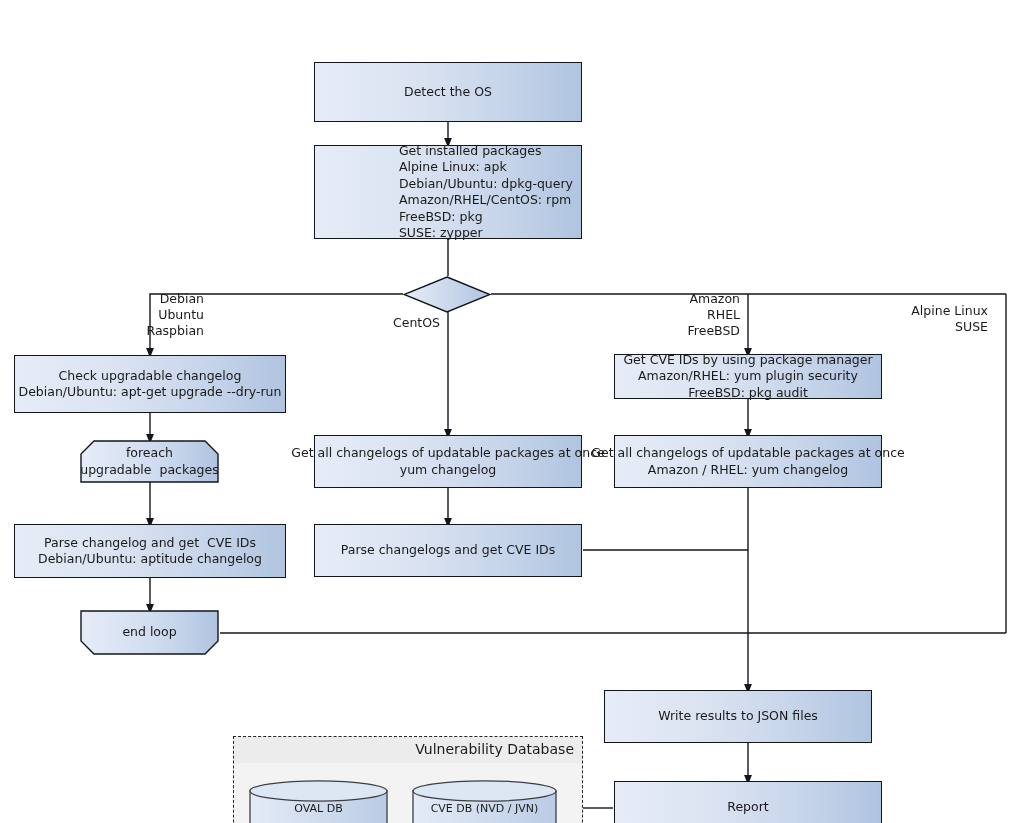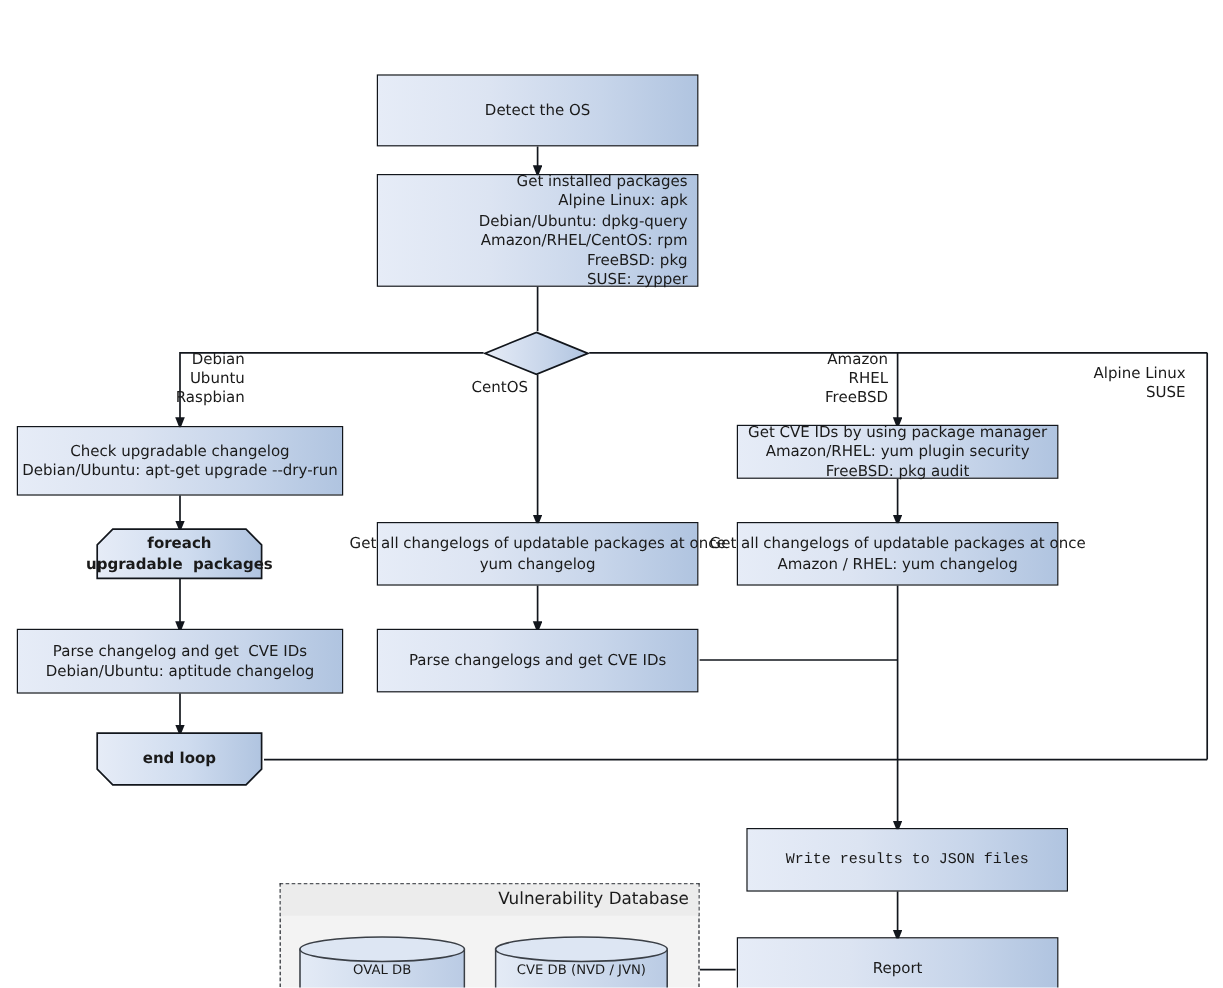--- a/index.html
+++ b/index.html
@@ -37,33 +37,33 @@
     display: flex;
     align-items: center;
     justify-content: center;
     text-align: center;
     font-size: 12.5px;
     line-height: 1.32;
     white-space: pre;
   }
   .node.right-text {
     justify-content: flex-end;
-    text-align: right;
+    text-align: left;
     padding-right: 8px;
   }
   .node.overflow-text {
     overflow: visible;
   }
   .node.overflow-text > span {
     display: block;
     width: 600px;
     text-align: center;
     white-space: pre;
   }
-  .loop-wrap { position: absolute; font-weight: bold; }
+  .loop-wrap { position: absolute; }
   .loop-wrap svg { position: absolute; left: 0; top: 0; overflow: visible; }
   .loop-wrap .label {
     position: absolute;
     left: 0; top: 0;
     width: 100%; height: 100%;
     display: flex; align-items: center; justify-content: center;
     text-align: center;
     font-size: 12.5px;
     line-height: 1.32;
     white-space: pre;
@@ -241,21 +241,21 @@
     <span>Get CVE IDs by using package manager
 Amazon/RHEL: yum plugin security
 FreeBSD: pkg audit</span>
   </div>
 
   <div class="node overflow-text" style="left:614px; top:387px; width:268px; height:53px;">
     <span>Get all changelogs of updatable packages at once
 Amazon / RHEL: yum changelog</span>
   </div>
 
-  <div class="node" style="left:622px; top:642px; width:268px; height:53px;font-family:Liberation Mono, monospace;">
+  <div class="node" style="left:604px; top:642px; width:268px; height:53px;">
     <span>Write results to JSON files</span>
   </div>
 
   <div class="node" style="left:614px; top:733px; width:268px; height:53px;">
     <span>Report</span>
   </div>
 
   <div class="panel" style="left:233px; top:688px; width:350px; height:116px;">
     <div class="panel-titlebar"></div>
     <div class="panel-title">Vulnerability Database</div>

